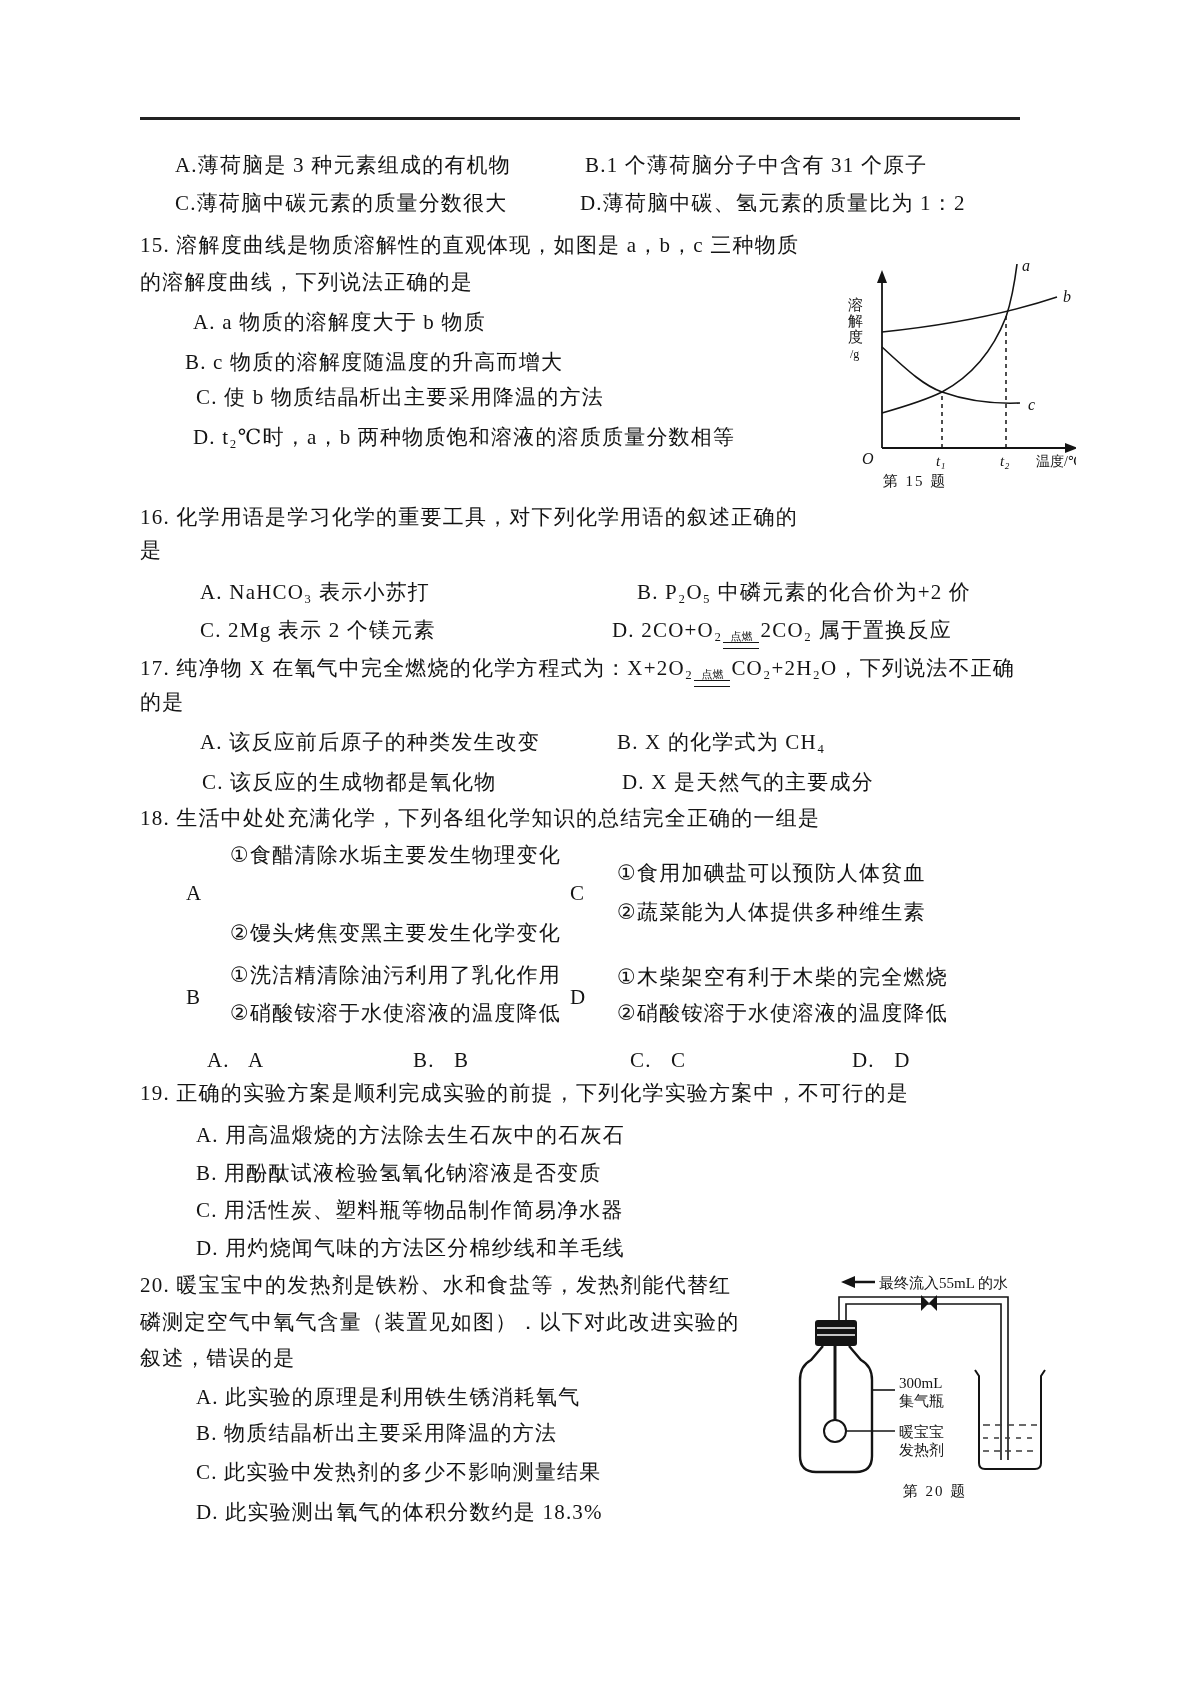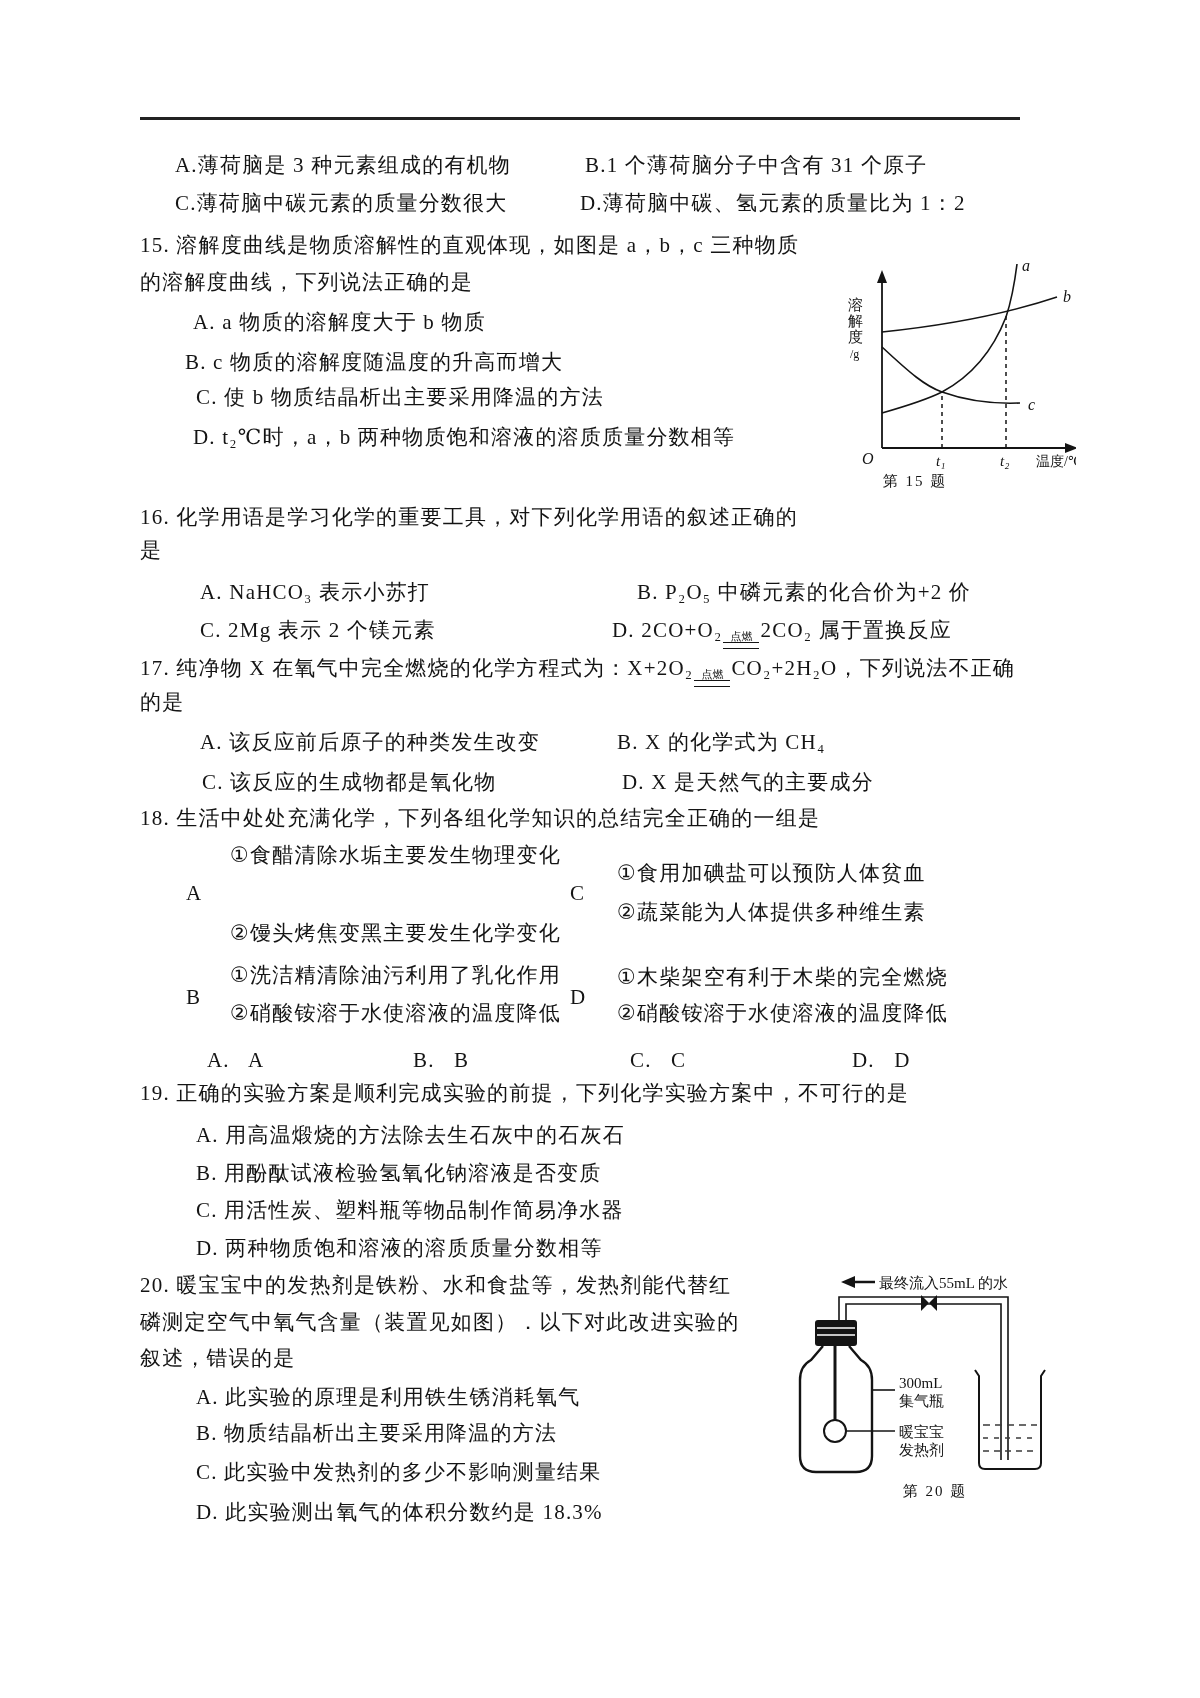--- a/index.html
+++ b/index.html
@@ -135,21 +135,21 @@
   <div class="ln" style="left:617px;top:1000px;">②硝酸铵溶于水使溶液的温度降低</div>
   <div class="ln pre" style="left:207px;top:1047px;">A.   A</div>
   <div class="ln pre" style="left:413px;top:1047px;">B.   B</div>
   <div class="ln pre" style="left:630px;top:1047px;">C.   C</div>
   <div class="ln pre" style="left:852px;top:1047px;">D.   D</div>
 
   <div class="ln" style="left:140px;top:1080px;">19. 正确的实验方案是顺利完成实验的前提，下列化学实验方案中，不可行的是</div>
   <div class="ln" style="left:196px;top:1122px;">A. 用高温煅烧的方法除去生石灰中的石灰石</div>
   <div class="ln" style="left:196px;top:1160px;">B. 用酚酞试液检验氢氧化钠溶液是否变质</div>
   <div class="ln" style="left:196px;top:1197px;">C. 用活性炭、塑料瓶等物品制作简易净水器</div>
-  <div class="ln" style="left:196px;top:1235px;">D. 两种物质饱和溶液的溶质质量分数相等</div>
+  <div class="ln" style="left:196px;top:1235px;">D. 用灼烧闻气味的方法区分棉纱线和羊毛线</div>
 
   <div class="ln" style="left:140px;top:1272px;">20. 暖宝宝中的发热剂是铁粉、水和食盐等，发热剂能代替红</div>
   <div class="ln" style="left:140px;top:1309px;">磷测定空气中氧气含量（装置见如图）．以下对此改进实验的</div>
   <div class="ln" style="left:140px;top:1345px;">叙述，错误的是</div>
   <div class="ln" style="left:196px;top:1384px;">A. 此实验的原理是利用铁生锈消耗氧气</div>
   <div class="ln" style="left:196px;top:1420px;">B. 物质结晶析出主要采用降温的方法</div>
   <div class="ln" style="left:196px;top:1459px;">C. 此实验中发热剂的多少不影响测量结果</div>
   <div class="ln" style="left:196px;top:1499px;">D. 此实验测出氧气的体积分数约是 18.3%</div>
 
   <svg style="position:absolute;left:795px;top:1270px;" width="260" height="210" viewBox="0 0 260 210">

